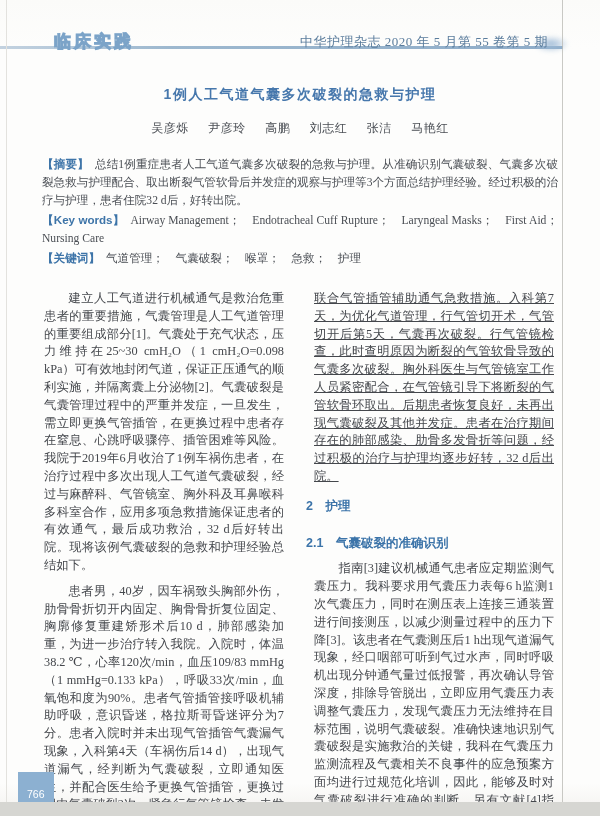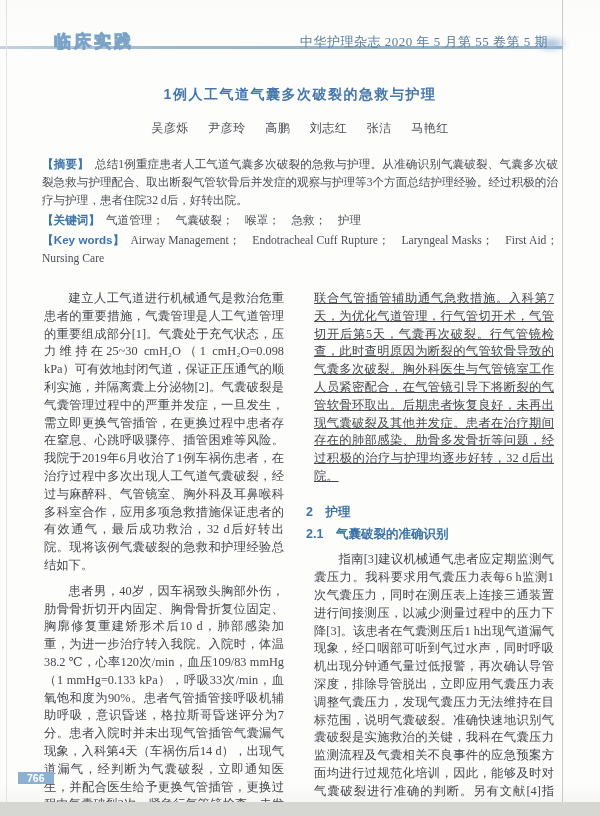--- a/index.html
+++ b/index.html
@@ -83,32 +83,32 @@
     font-size:12.3px;line-height:17.8px;
     text-align:justify;
   }
   .col{width:256px;position:relative;}
   .para{text-indent:2em;margin:8px;}
   .sec-h{
     font-family:"Liberation Sans","DejaVu Sans",sans-serif;
     font-weight:bold;color:#3c74a9;
     margin:8px 0 4px 0;font-size:12.5px;
   }
-  .sec-h.sub{margin-top:4px;}
+  .sec-h.sub{margin-top:19px;}
   
   .footer{
     position:absolute;left:18px;top:772px;
     display:flex;align-items:center;
     font-size:10.5px;color:#7392ad;
   }
   .pageno{
     background:#8cb0d1;color:#ffffff;
     font-family:"Liberation Sans","DejaVu Sans",sans-serif;
-    font-size:10.5px;font-weight:bold;
-    padding:0 9px;margin-right:10px;
+    font-size:10.5px;font-weight:normal;
+    padding:16px 9px;margin-right:10px;
   }
   .footer-cite{
     border-bottom:1px solid #9db8cf;
     padding:0 28px 3px 2px;letter-spacing:.3px;
   }
 </style>
 </head>
 <body>
 
 <div class="page">
@@ -126,38 +126,38 @@
     <span>刘志红</span>
     <span>张洁</span>
     <span>马艳红</span>
   </div>
 
   <div class="abstract-block">
     <div>
       <span class="lbl">【摘要】</span><span>总结1例重症患者人工气道气囊多次破裂的急救与护理。从准确识别气囊破裂、气囊多次破裂急救与护理配合、取出断裂气管软骨后并发症的观察与护理等3个方面总结护理经验。经过积极的治疗与护理，患者住院32 d后，好转出院。</span>
     </div>
     <div class="kw-line">
-      <span class="lbl">【关键词】</span><span>气道管理；　气囊破裂；　喉罩；　急救；　护理</span>
+      <span class="lbl">【Key words】</span><span>Airway Management；　Endotracheal Cuff Rupture；　Laryngeal Masks；　First Aid；　Nursing Care</span>
     </div>
     <div class="kw-line">
-      <span class="lbl">【Key words】</span><span>Airway Management；　Endotracheal Cuff Rupture；　Laryngeal Masks；　First Aid；　Nursing Care</span>
+      <span class="lbl">【关键词】</span><span>气道管理；　气囊破裂；　喉罩；　急救；　护理</span>
     </div>
   </div>
 
   <div class="columns">
 
     <div class="col">
       <p class="para">建立人工气道进行机械通气是救治危重患者的重要措施，气囊管理是人工气道管理的重要组成部分[1]。气囊处于充气状态，压力维持在25~30 cmH₂O（1 cmH₂O=0.098 kPa）可有效地封闭气道，保证正压通气的顺利实施，并隔离囊上分泌物[2]。气囊破裂是气囊管理过程中的严重并发症，一旦发生，需立即更换气管插管，在更换过程中患者存在窒息、心跳呼吸骤停、插管困难等风险。我院于2019年6月收治了1例车祸伤患者，在治疗过程中多次出现人工气道气囊破裂，经过与麻醉科、气管镜室、胸外科及耳鼻喉科多科室合作，应用多项急救措施保证患者的有效通气，最后成功救治，32 d后好转出院。现将该例气囊破裂的急救和护理经验总结如下。</p>
       <p class="para">患者男，40岁，因车祸致头胸部外伤，肋骨骨折切开内固定、胸骨骨折复位固定、胸廓修复重建矫形术后10 d，肺部感染加重，为进一步治疗转入我院。入院时，体温38.2 ℃，心率120次/min，血压109/83 mmHg（1 mmHg=0.133 kPa），呼吸33次/min，血氧饱和度为90%。患者气管插管接呼吸机辅助呼吸，意识昏迷，格拉斯哥昏迷评分为7分。患者入院时并未出现气管插管气囊漏气现象，入科第4天（车祸伤后14 d），出现气道漏气，经判断为气囊破裂，立即通知医生，并配合医生给予更换气管插管，更换过程中气囊破裂2次，紧急行气管镜检查，未发现气道异常；请麻醉科会诊后给予采取喉罩替代气管插管及喉罩</p>
 
     </div>
 
     <div class="col">
       <p class="para" style="text-indent:0;text-decoration:underline;">联合气管插管辅助通气急救措施。入科第7天，为优化气道管理，行气管切开术，气管切开后第5天，气囊再次破裂。行气管镜检查，此时查明原因为断裂的气管软骨导致的气囊多次破裂。胸外科医生与气管镜室工作人员紧密配合，在气管镜引导下将断裂的气管软骨环取出。后期患者恢复良好，未再出现气囊破裂及其他并发症。患者在治疗期间存在的肺部感染、肋骨多发骨折等问题，经过积极的治疗与护理均逐步好转，32 d后出院。</p>
-      <div class="sec-h" style="margin-top:18px;">2　护理</div>
+      <div class="sec-h" style="margin-top:12px;">2　护理</div>
       <div class="sec-h sub">2.1　气囊破裂的准确识别</div>
       <p class="para">指南[3]建议机械通气患者应定期监测气囊压力。我科要求用气囊压力表每6 h监测1次气囊压力，同时在测压表上连接三通装置进行间接测压，以减少测量过程中的压力下降[3]。该患者在气囊测压后1 h出现气道漏气现象，经口咽部可听到气过水声，同时呼吸机出现分钟通气量过低报警，再次确认导管深度，排除导管脱出，立即应用气囊压力表调整气囊压力，发现气囊压力无法维持在目标范围，说明气囊破裂。准确快速地识别气囊破裂是实施救治的关键，我科在气囊压力监测流程及气囊相关不良事件的应急预案方面均进行过规范化培训，因此，能够及时对气囊破裂进行准确的判断。另有文献[4]指出，持续实时的气囊压力监测可以更早地发现气囊漏气。</p>
       <div class="sec-h">2.2　气囊多次破裂的急救与护理</div>
 
     </div>
 
   </div>
 
   <div class="footer">
     <span class="pageno">766</span>

